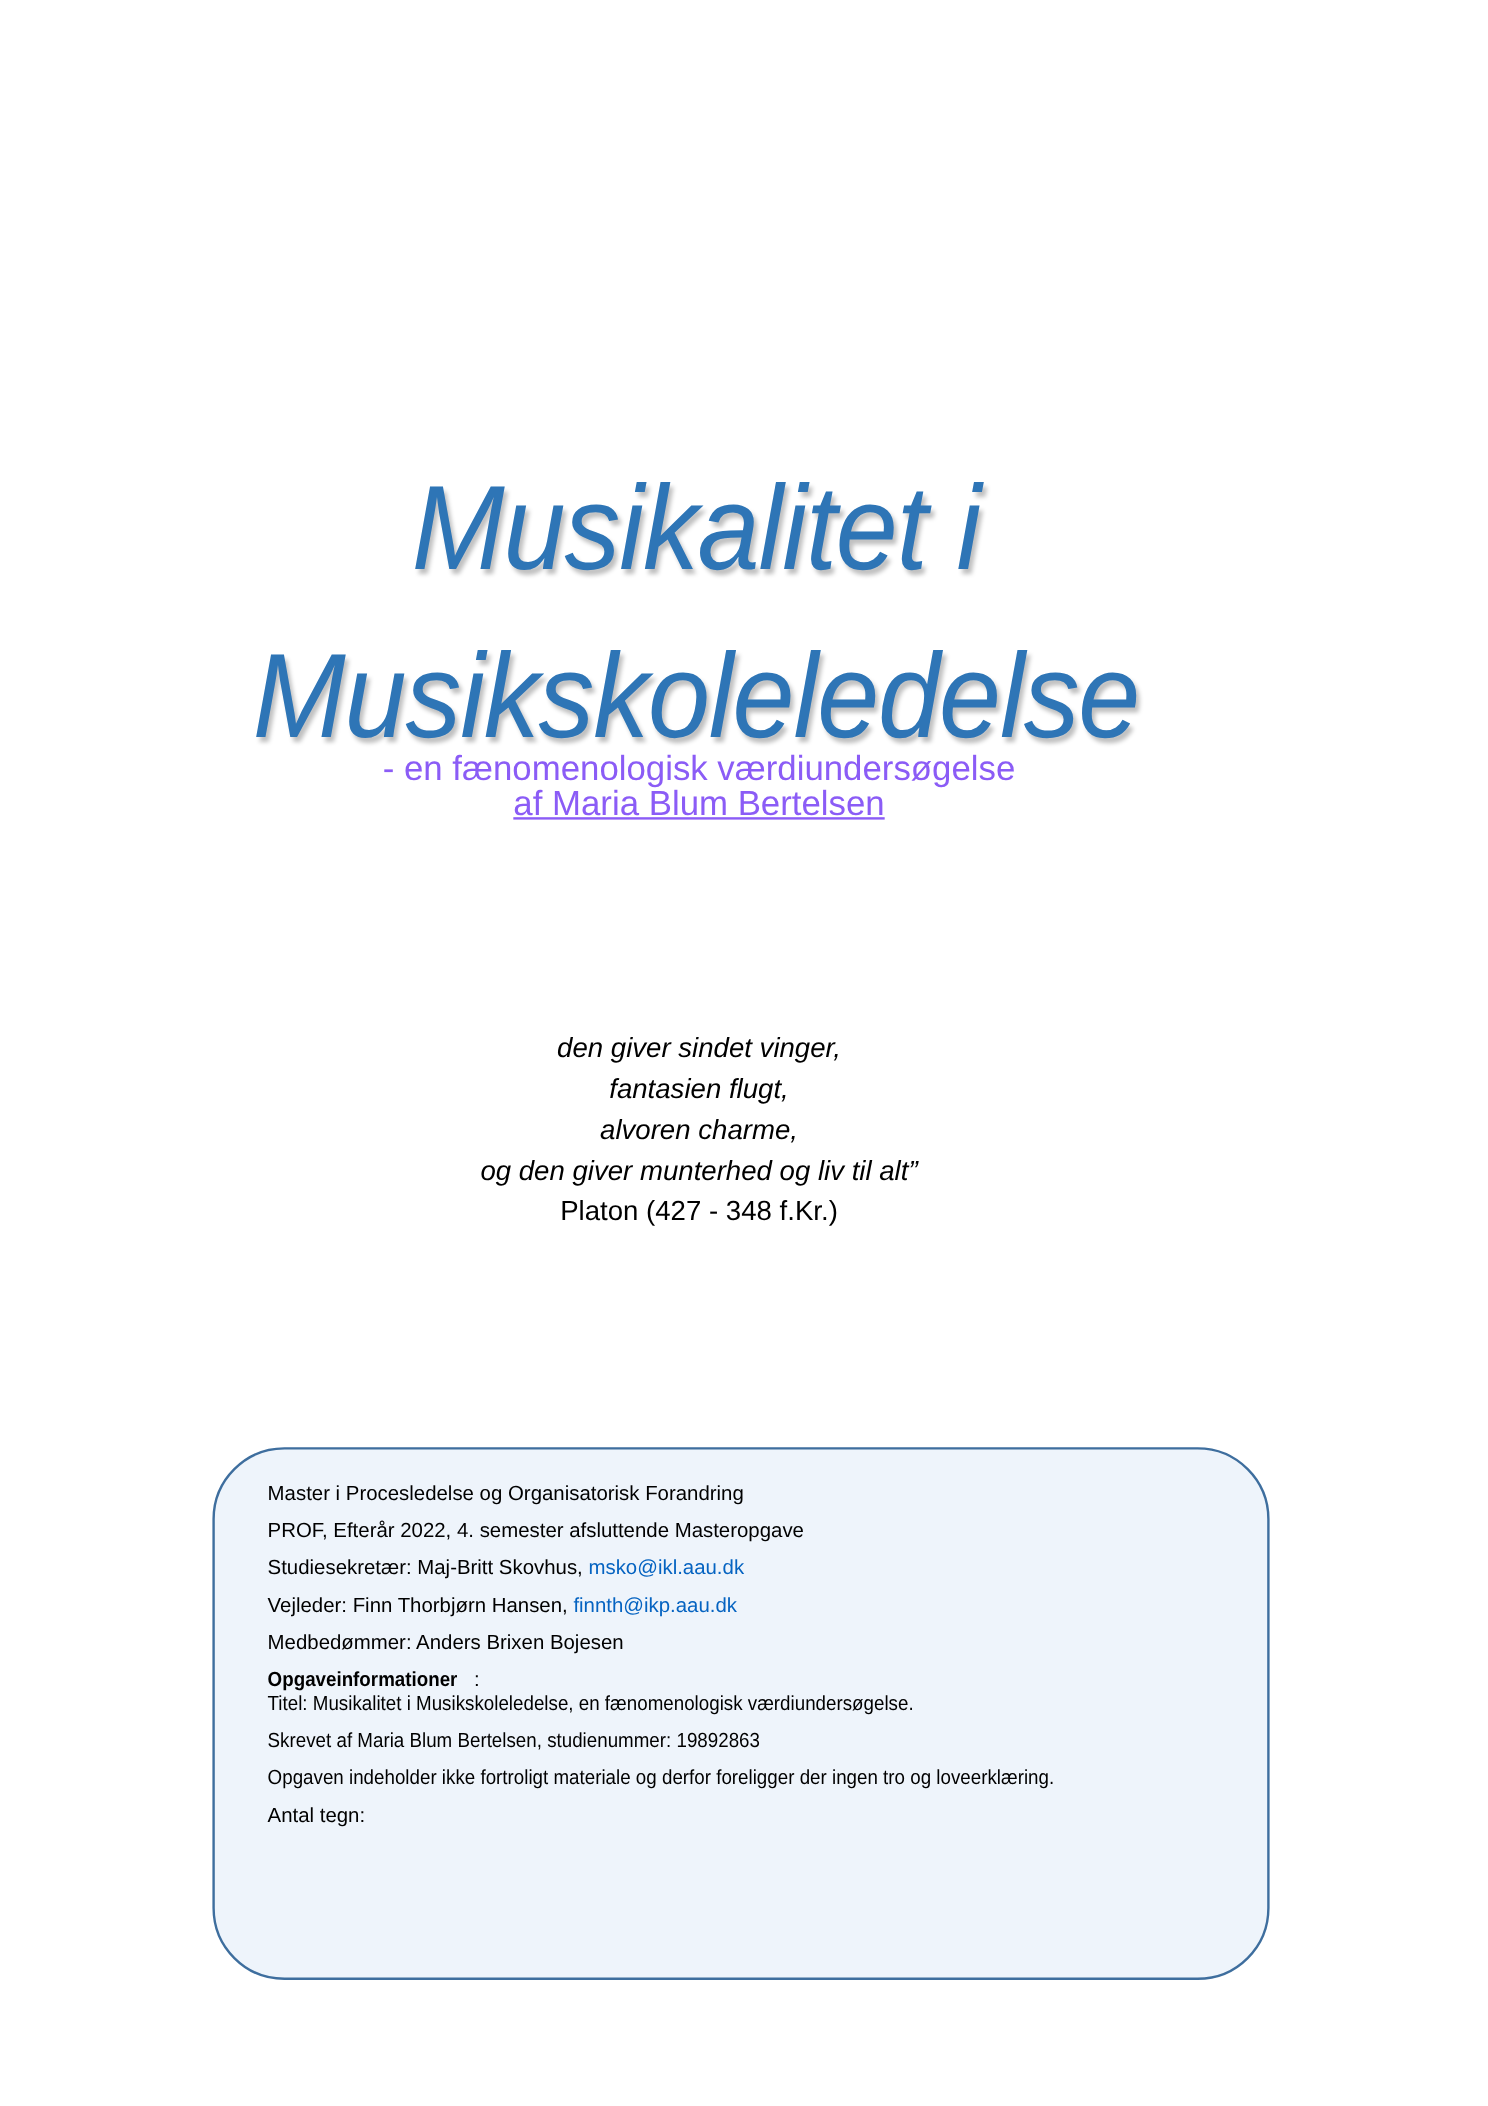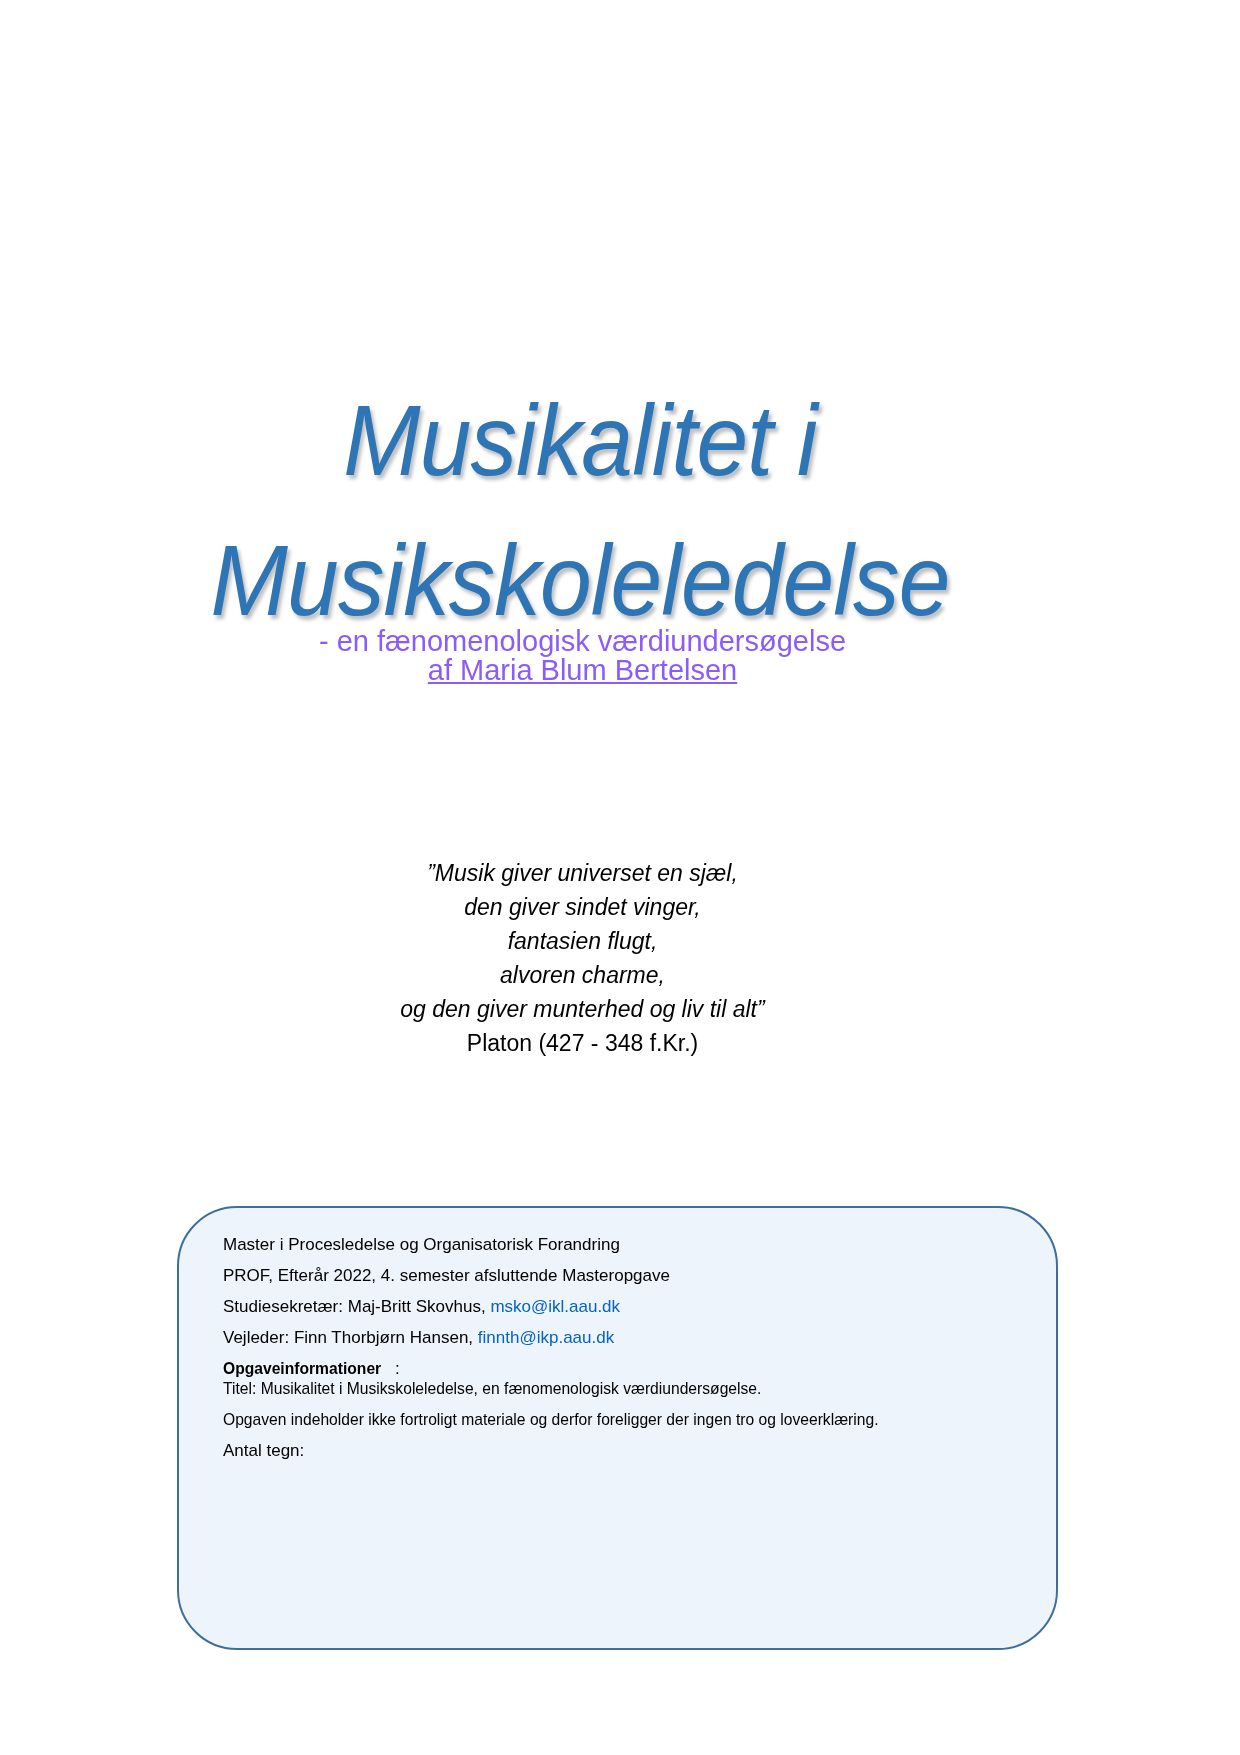--- a/index.html
+++ b/index.html
@@ -41,32 +41,33 @@
 </head>
 <body>
 
 <div class="title title1">Musikalitet i</div>
 <div class="title title2">Musikskoleledelse</div>
 
 <div class="subtitle sub1">- en fænomenologisk værdiundersøgelse</div>
 <div class="subtitle sub2">af Maria Blum Bertelsen</div>
 
 <div class="quote">
-  <span class="q">”Musik giver universet en sjæl,</span>
   <span class="q">den giver sindet vinger,</span>
   <span class="q">fantasien flugt,</span>
   <span class="q">alvoren charme,</span>
   <span class="q">og den giver munterhed og liv til alt”</span>
   <span class="author">Platon (427 - 348 f.Kr.)</span>
 </div>
 
 <div class="infobox">
   <div class="info-lines">
     <span class="info-line">Master i Procesledelse og Organisatorisk Forandring</span>
     <span class="info-line">PROF, Efterår 2022, 4. semester afsluttende Masteropgave</span>
     <span class="info-line"><span>Studiesekretær: Maj-Britt Skovhus, </span><a>msko@ikl.aau.dk</a></span>
     <span class="info-line"><span>Vejleder: Finn Thorbjørn Hansen, </span><a>finnth@ikp.aau.dk</a></span>
+    <span class="info-line">Medbedømmer: Anders Brixen Bojesen</span>
     <span class="info-heading"><span class="condensed">Opgaveinformationer</span><span class="colon">:</span></span>
     <span class="info-line"><span class="condensed">Titel: Musikalitet i Musikskoleledelse, en fænomenologisk værdiundersøgelse.</span></span>
+    <span class="info-line"><span class="condensed">Skrevet af Maria Blum Bertelsen, studienummer: 19892863</span></span>
     <span class="info-line"><span class="condensed">Opgaven indeholder ikke fortroligt materiale og derfor foreligger der ingen tro og loveerklæring.</span></span>
     <span class="info-line">Antal tegn:</span>
   </div>
 </div>
 
 </body></html>

